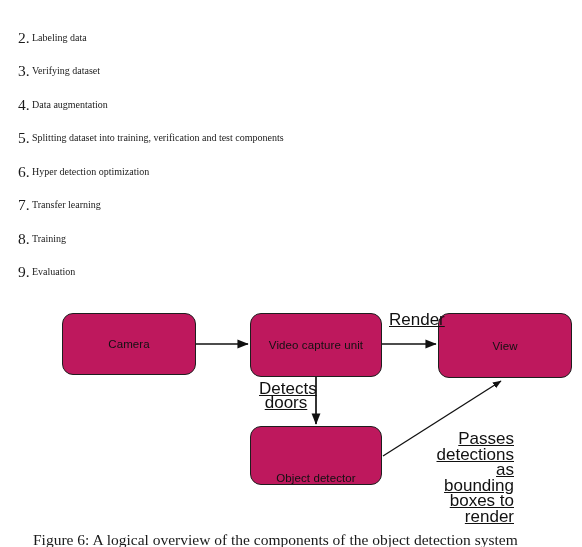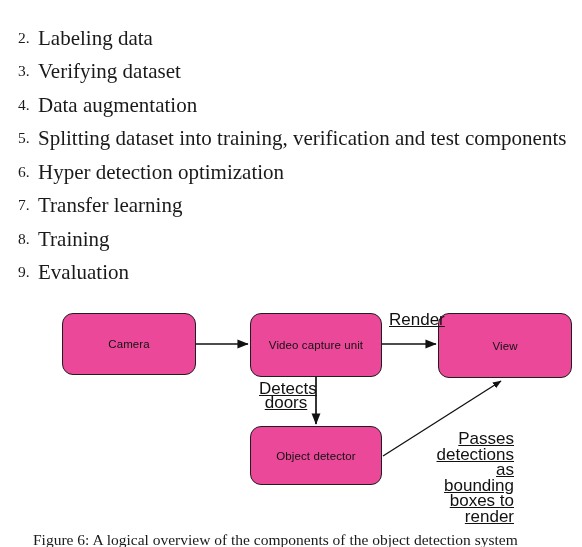--- a/index.html
+++ b/index.html
@@ -33,57 +33,57 @@
   .enum-num {
     position: absolute;
     left: 18px;
     top: 0;
     font-size: 15.5px;
     line-height: 22px;
     font-family: "Liberation Serif", "DejaVu Serif", serif;
   }
   .enum-text {
     position: absolute;
-    left: 38px;
-    top: 0;
-    font-size: 21px;
+    left: 32px;
+    top: 0;
+    font-size: 10px;
     line-height: 22px;
     font-family: "Liberation Serif", "DejaVu Serif", serif;
   }
 
   
   #figure-diagram {
     position: absolute;
     left: 0;
     top: 0;
     width: 582px;
     height: 547px;
     pointer-events: none;
   }
   #figure-diagram > * { pointer-events: auto; }
 
   .node-box {
     position: absolute;
     box-sizing: border-box;
     border: 1.3px solid #1e1e1e;
     border-radius: 11px;
-    background: #ec4899;
+    background: #be185d;
     display: flex;
     align-items: center;
     justify-content: center;
     font-family: "Liberation Sans", "DejaVu Sans", sans-serif;
     font-size: 11.5px;
     color: #111111;
     letter-spacing: 0.1px;
   }
 
   #node-camera      { left: 62px;  top: 313px; width: 134px; height: 62px; }
   #node-video       { left: 250px; top: 313px; width: 132px; height: 64px; }
   #node-view        { left: 438px; top: 313px; width: 134px; height: 65px; }
-  #node-detector    { left: 250px; top: 426px; width: 132px; height: 59px; }
+  #node-detector    { left: 250px; top: 426px; width: 132px; height: 59px; align-items: flex-end; }
 
   .edge-label {
     position: absolute;
     font-family: "Liberation Sans", "DejaVu Sans", sans-serif;
     font-size: 17px;
     color: #111111;
     white-space: nowrap;
     line-height: 14px;
     text-decoration: underline;
   }

